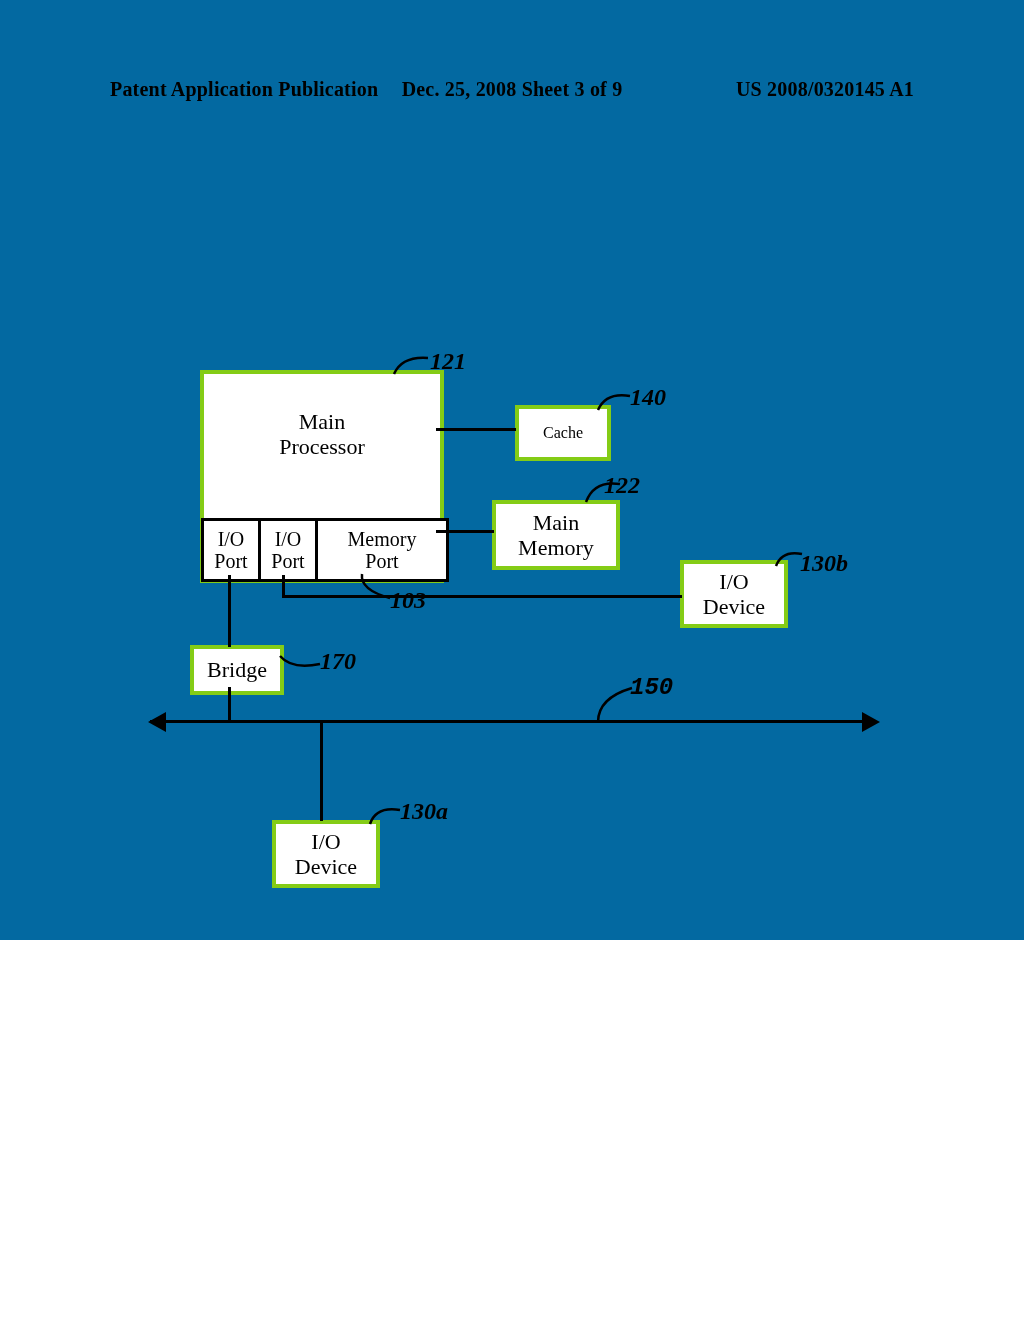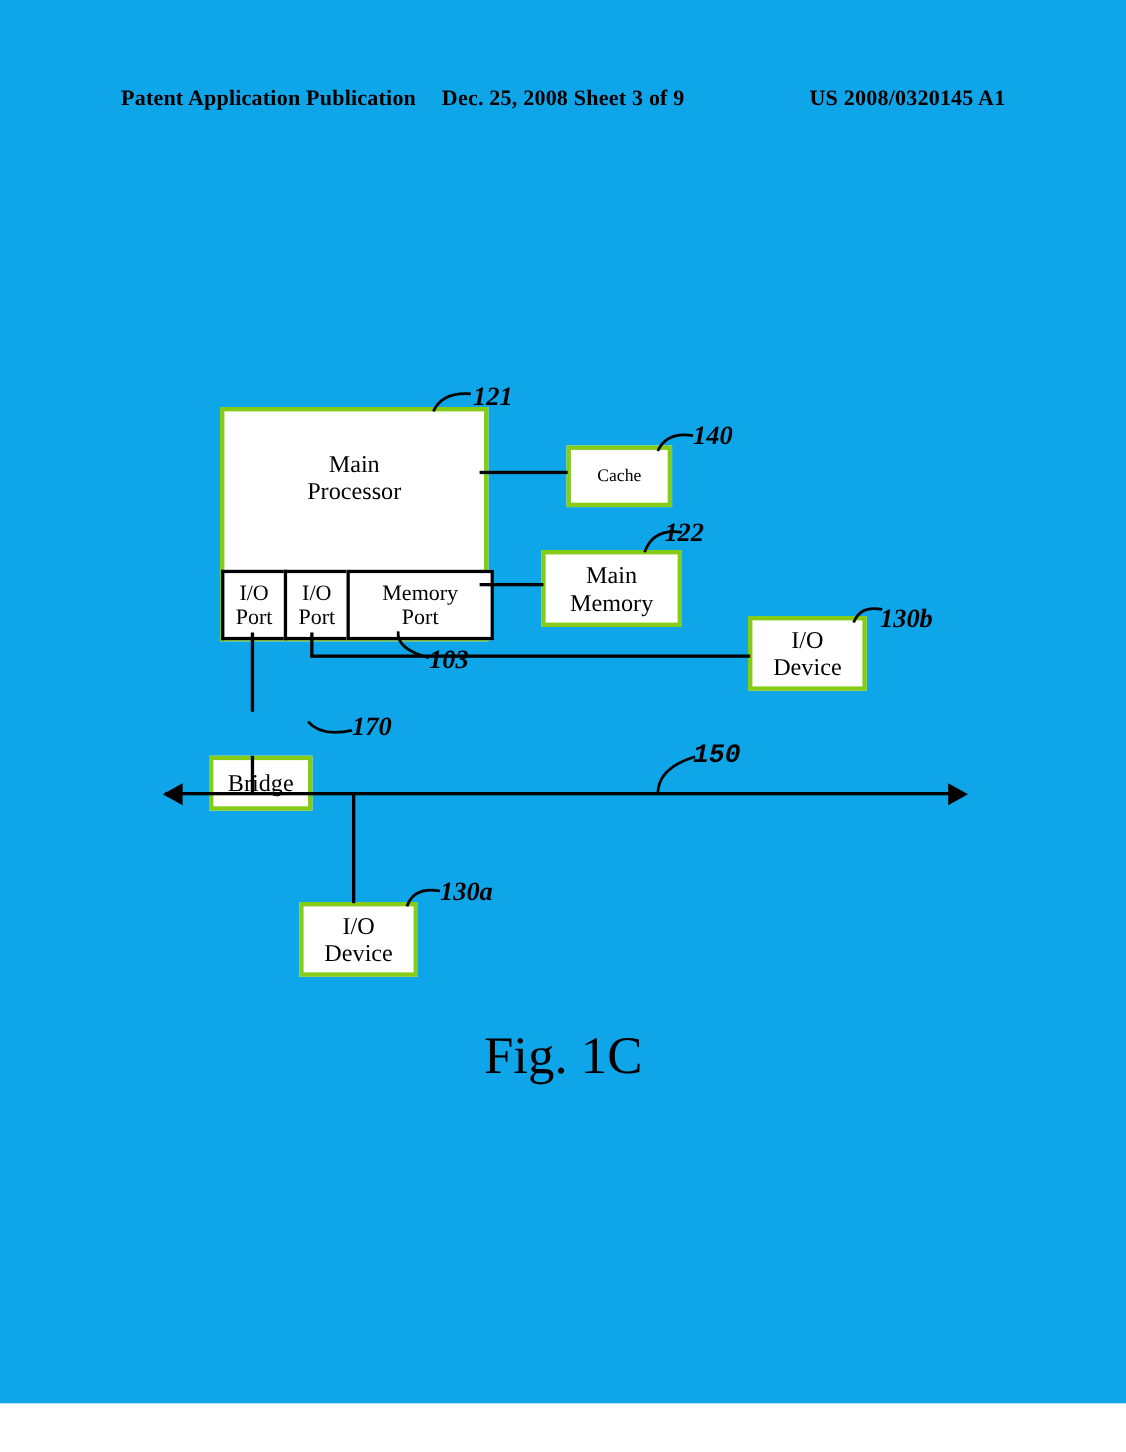--- a/index.html
+++ b/index.html
@@ -5,22 +5,22 @@
   html, body {
     margin: 0;
     padding: 0;
     background: #fff;
     font-family: "Times New Roman", Times, serif;
     color: #000;
   }
   .page {
     position: relative;
     width: 1024px;
-    height: 1276px;
-    background: #0ea5e9;
+    height: 940px;
+    background: #0369a1;
   }
   .header {
     position: absolute;
     top: 78px;
     left: 0;
     width: 100%;
     font-size: 20px;
     font-weight: bold;
     text-align: center;
     letter-spacing: 0.2px;
@@ -108,21 +108,20 @@
   }
   .iodev-b {
     left: 520px; top: 210px;
     width: 100px; height: 60px;
     font-size: 22px;
   }
   .bridge {
     left: 30px; top: 295px;
     width: 86px; height: 42px;
     font-size: 22px;
-    margin-top: 42px;
   }
   .iodev-a {
     left: 112px; top: 470px;
     width: 100px; height: 60px;
     font-size: 22px;
   }
 
   
   .hline { position: absolute; height: 3px; background: #000; }
   .vline { position: absolute; width: 3px; background: #000; }

